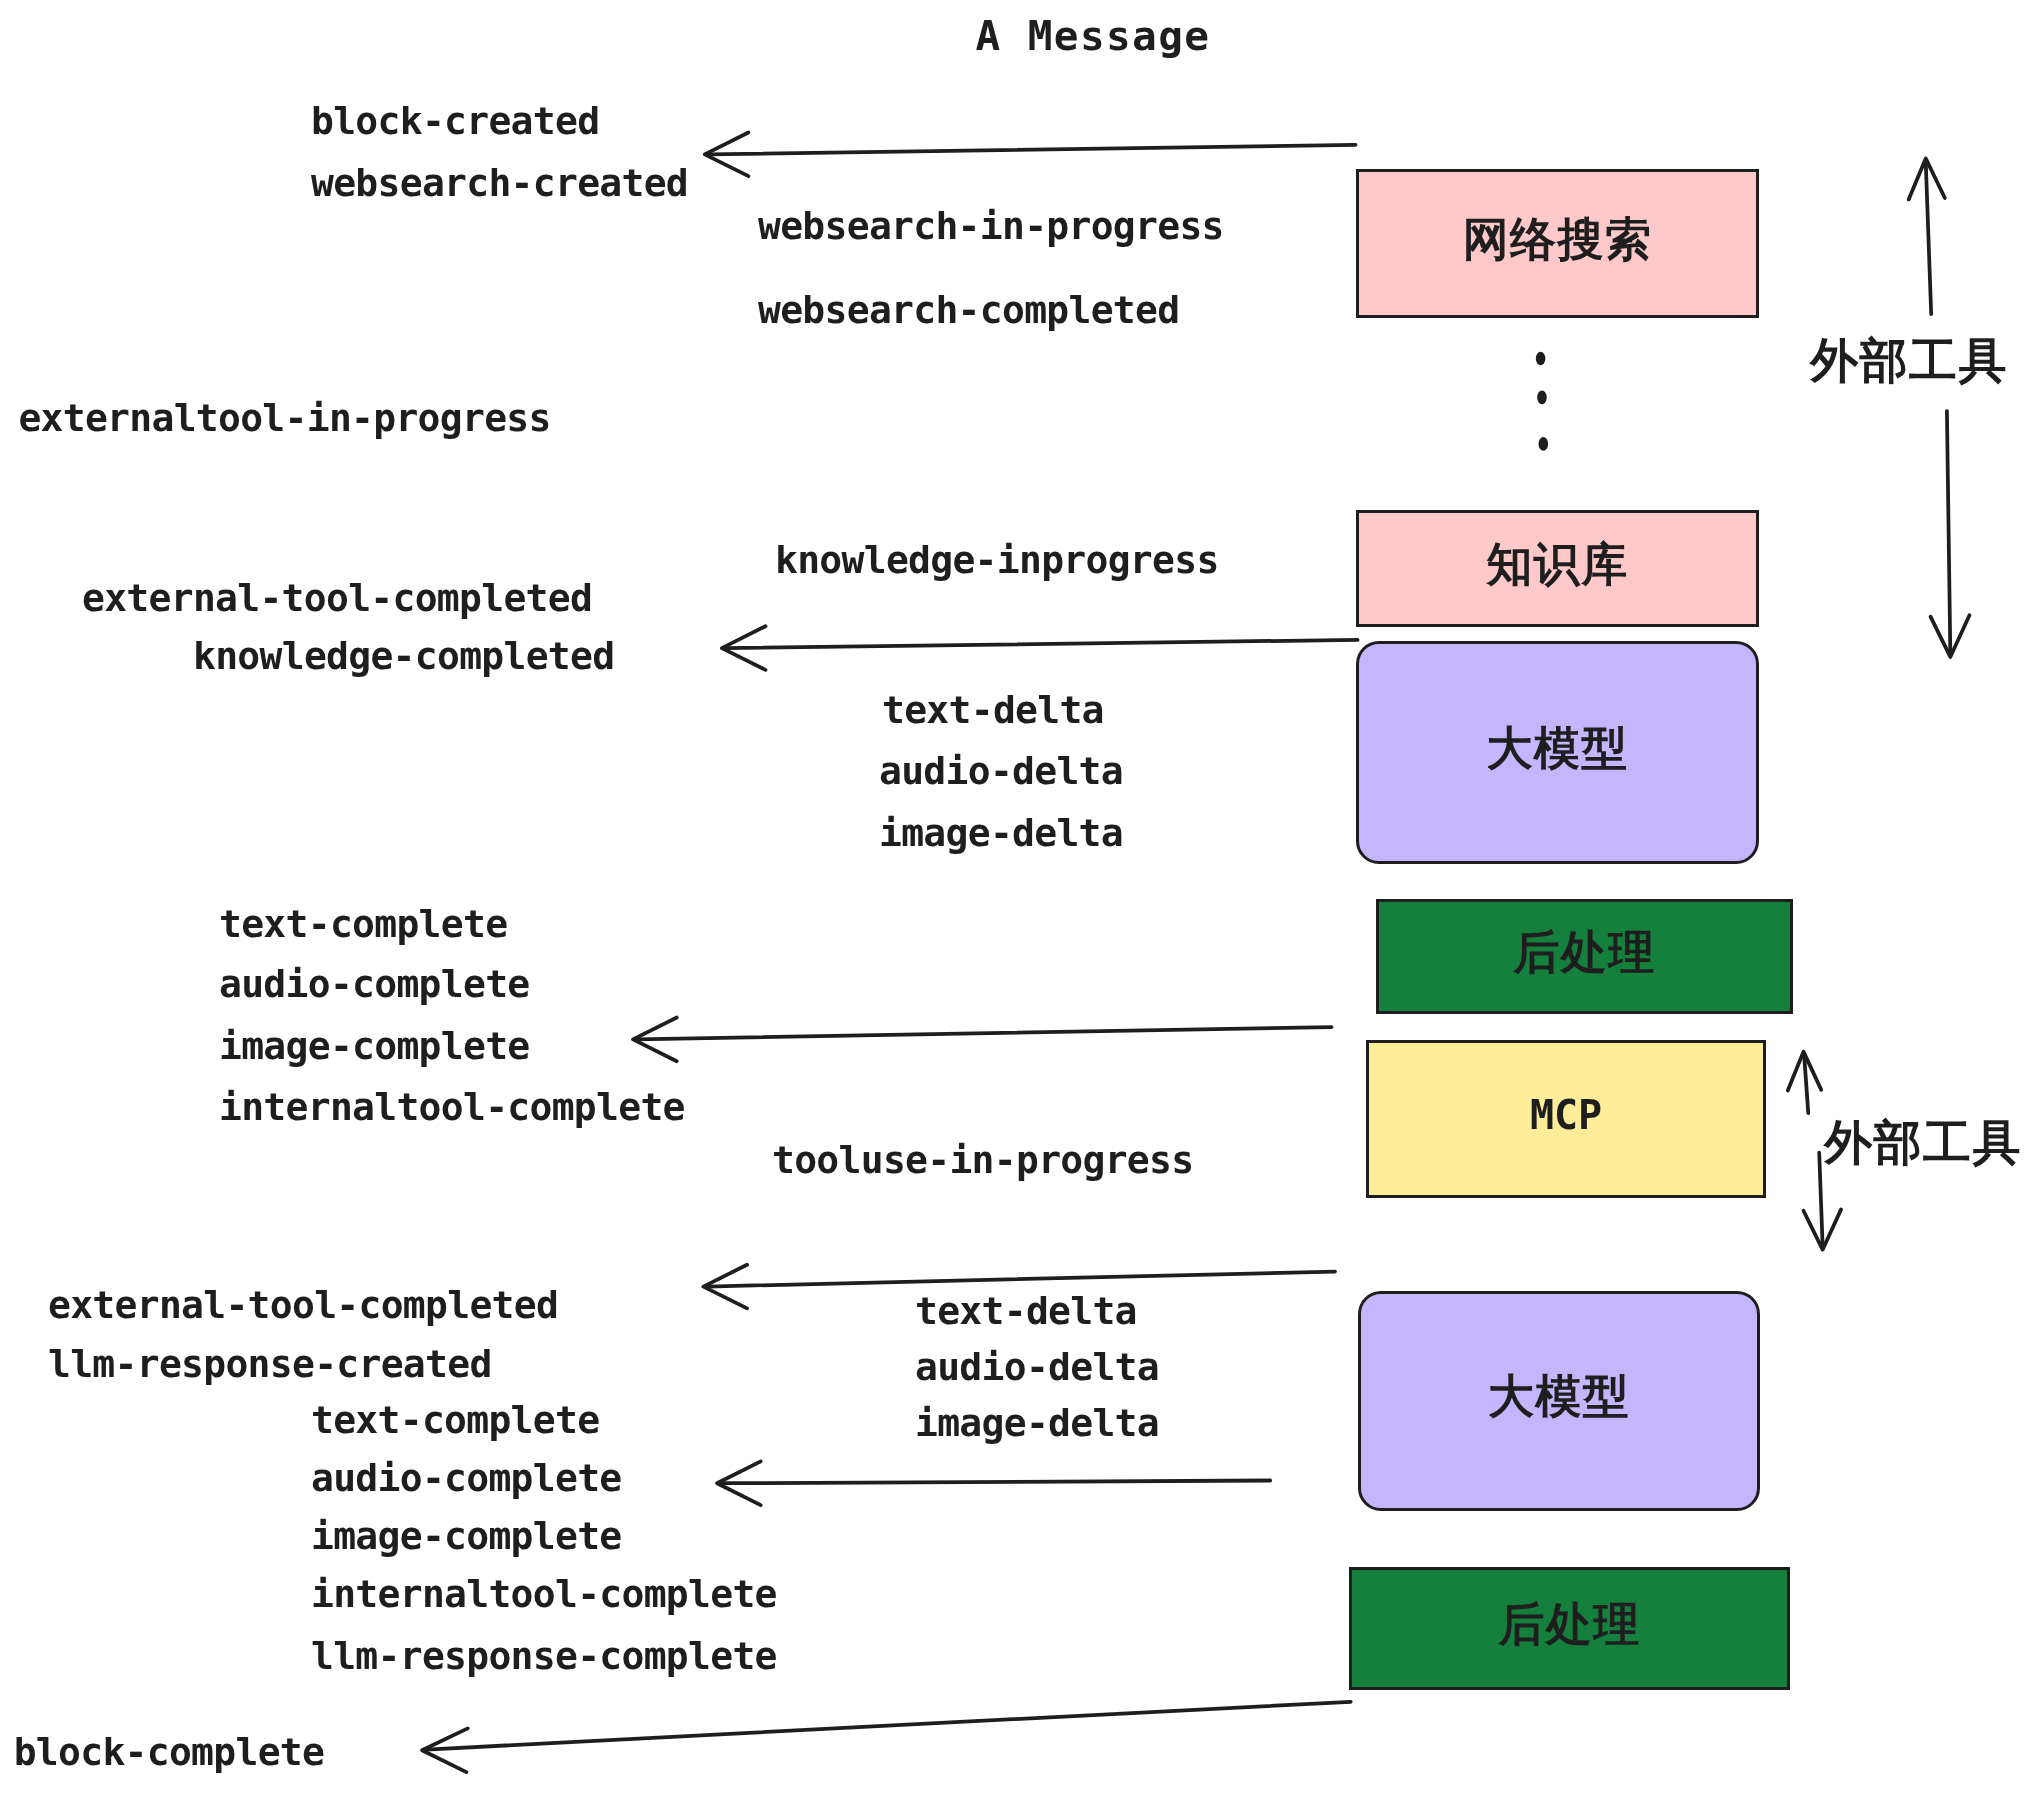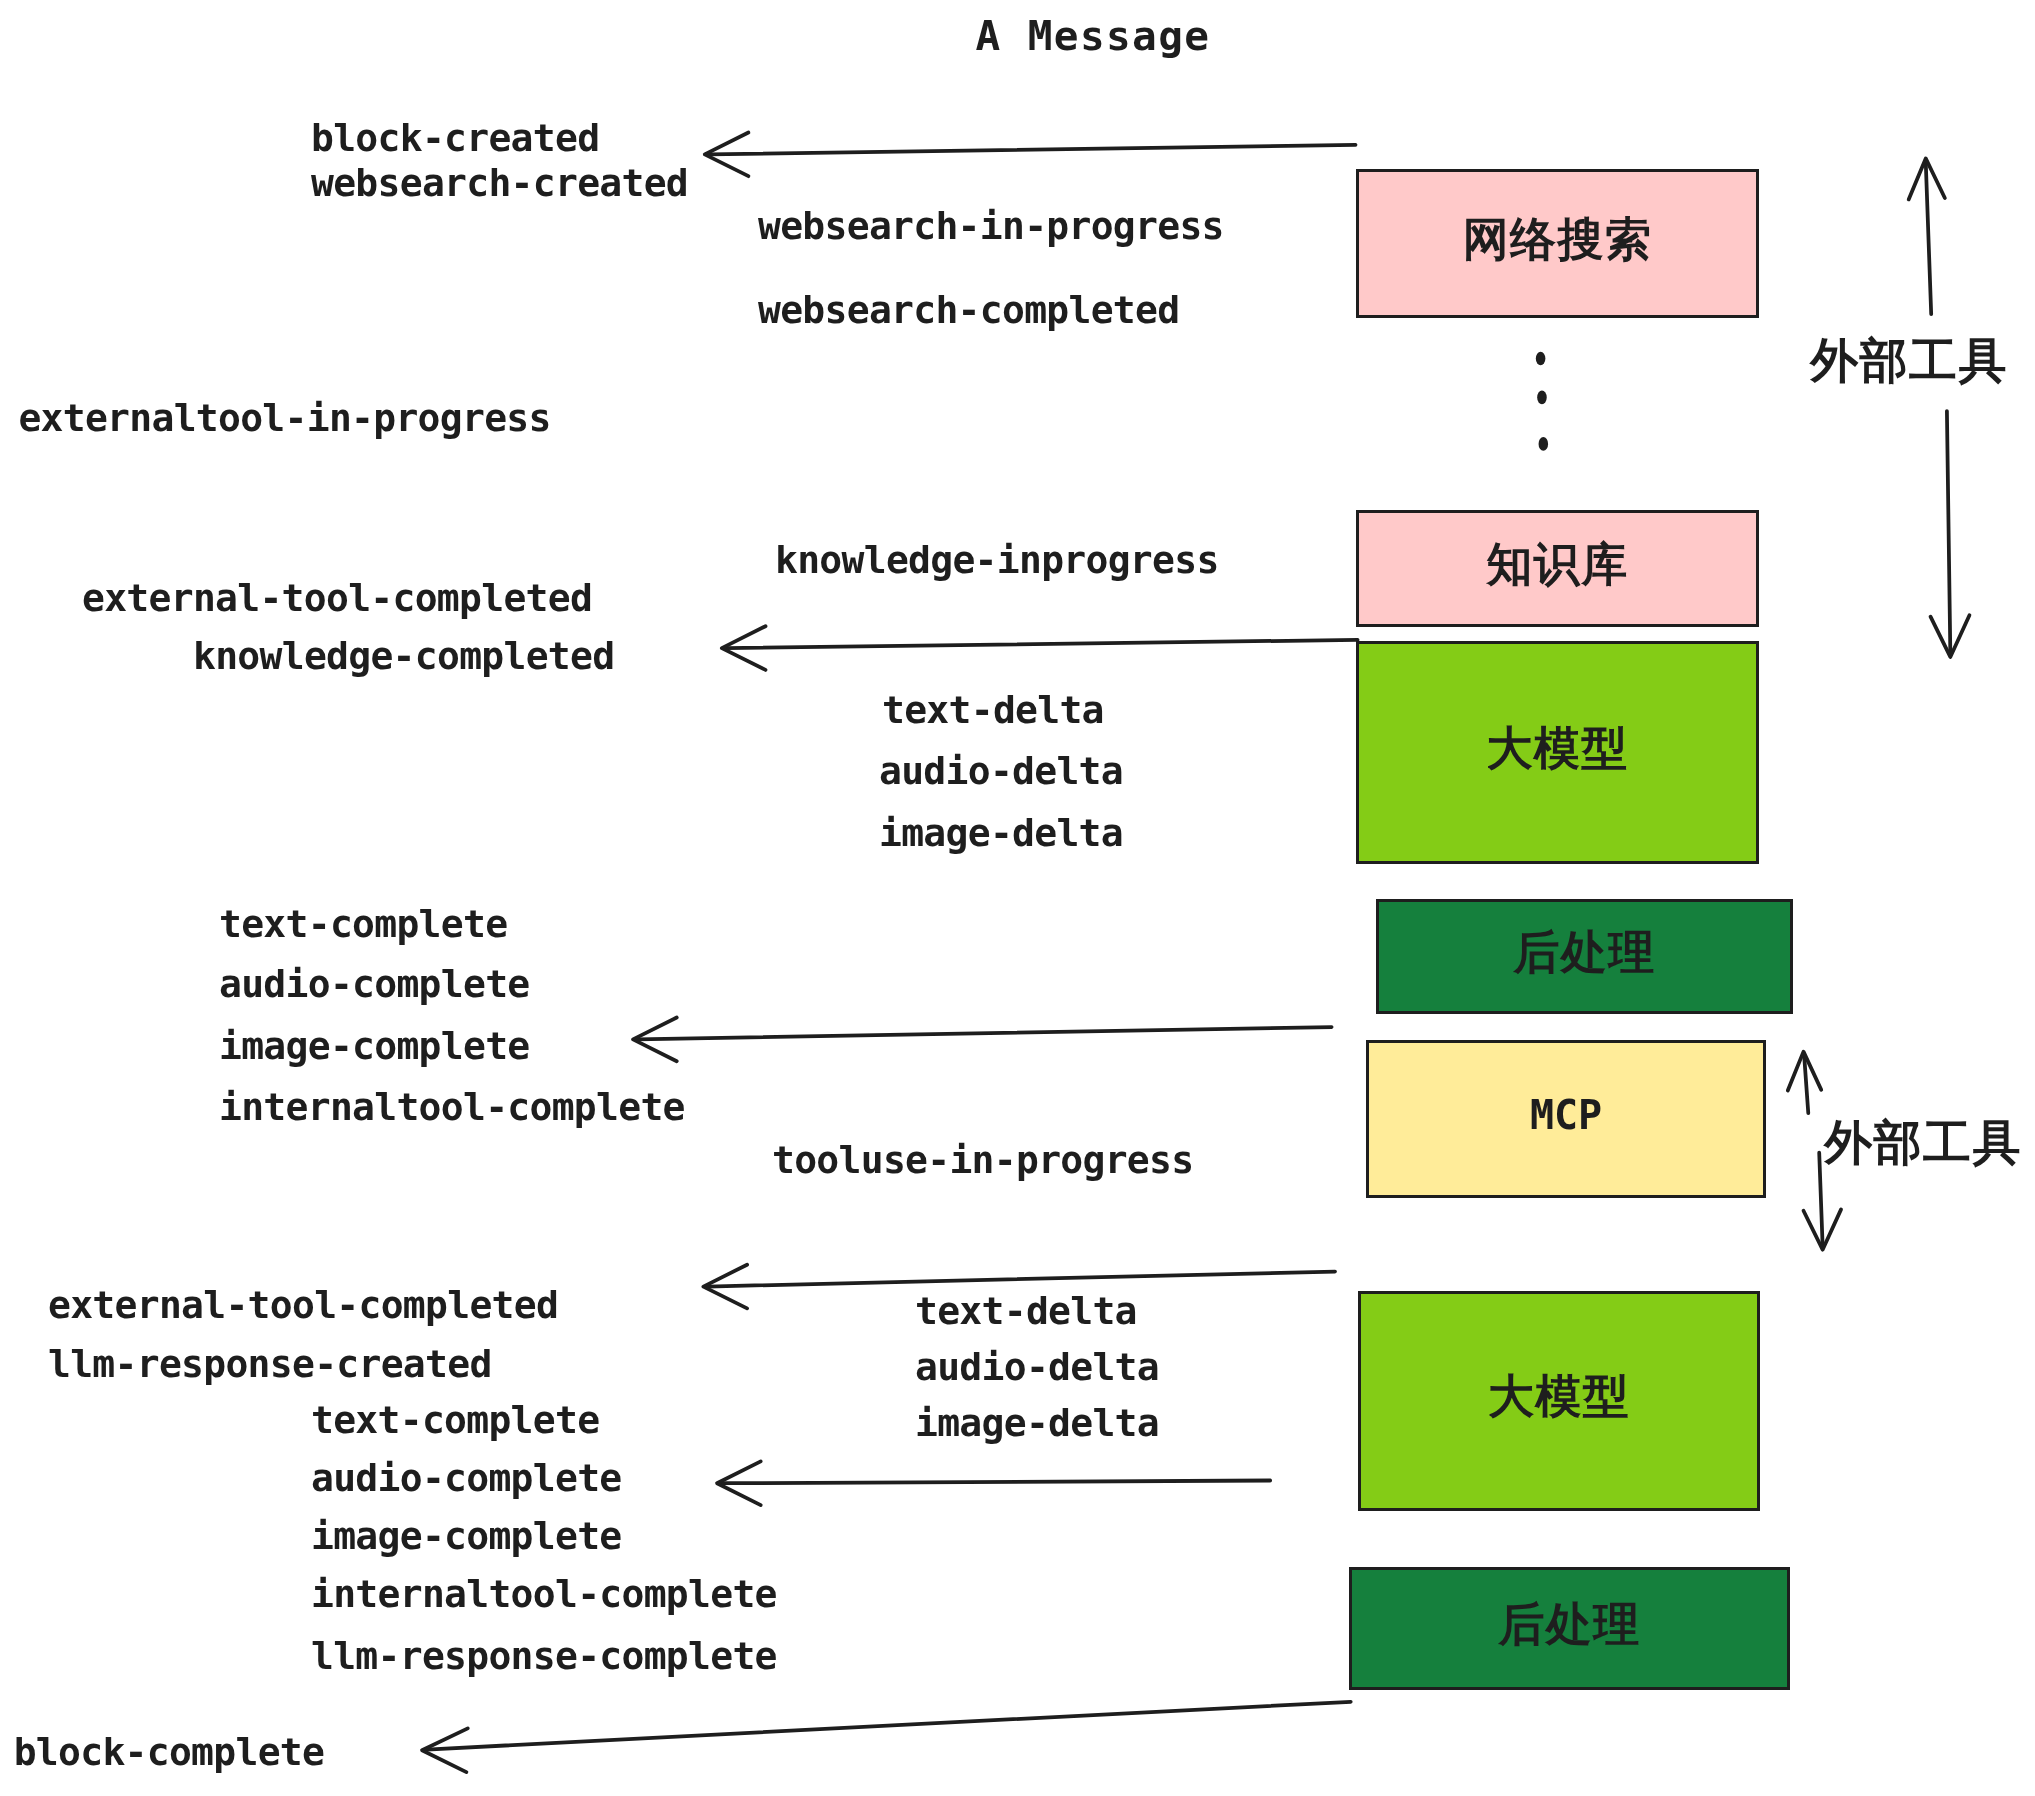--- a/index.html
+++ b/index.html
@@ -44,21 +44,21 @@
     letter-spacing:1.4px;
     transform:translateY(-4.1px);
     text-align:center;
   }
   .box.mcp-box span{
     font-family:"DejaVu Sans Mono", monospace;
     font-size:40px;
     letter-spacing:0;
   }
   .pink{background:#ffc9c9;}
-  .green{background:#84cc16;}
+  .green{background:#c4b5fd;border-radius:23px;}
   .yellow{background:#ffec99;}
   .white{background:#15803d;}
   .side{
     position:absolute;
     font-family:"Liberation Sans", sans-serif;
     font-size:48px;
     font-weight:bold;
     white-space:nowrap;
     transform:translateX(-50%);
     letter-spacing:1.4px;
@@ -79,21 +79,21 @@
   }
   svg.overlay ellipse{fill:#1e1e1e;stroke:none;}
 </style>
 </head>
 <body>
 
 <div class="canvas">
 
   <div class="title">A Message</div>
 
-  <div class="ev" style="left:311px;top:116px">block-created</div>
+  <div class="ev" style="left:311px;top:99px">block-created</div>
   <div class="ev" style="left:311px;top:161px">websearch-created</div>
   <div class="ev" style="left:758px;top:204px">websearch-in-progress</div>
   <div class="ev" style="left:758px;top:288px">websearch-completed</div>
   <div class="ev" style="left:775px;top:538px">knowledge-inprogress</div>
   <div class="ev" style="left:18.4px;top:396px">externaltool-in-progress</div>
   <div class="ev" style="left:82px;top:576px">external-tool-completed</div>
   <div class="ev" style="left:193px;top:634px">knowledge-completed</div>
   <div class="ev" style="left:882px;top:688px">text-delta</div>
   <div class="ev" style="left:879px;top:749px">audio-delta</div>
   <div class="ev" style="left:879px;top:811px">image-delta</div>

